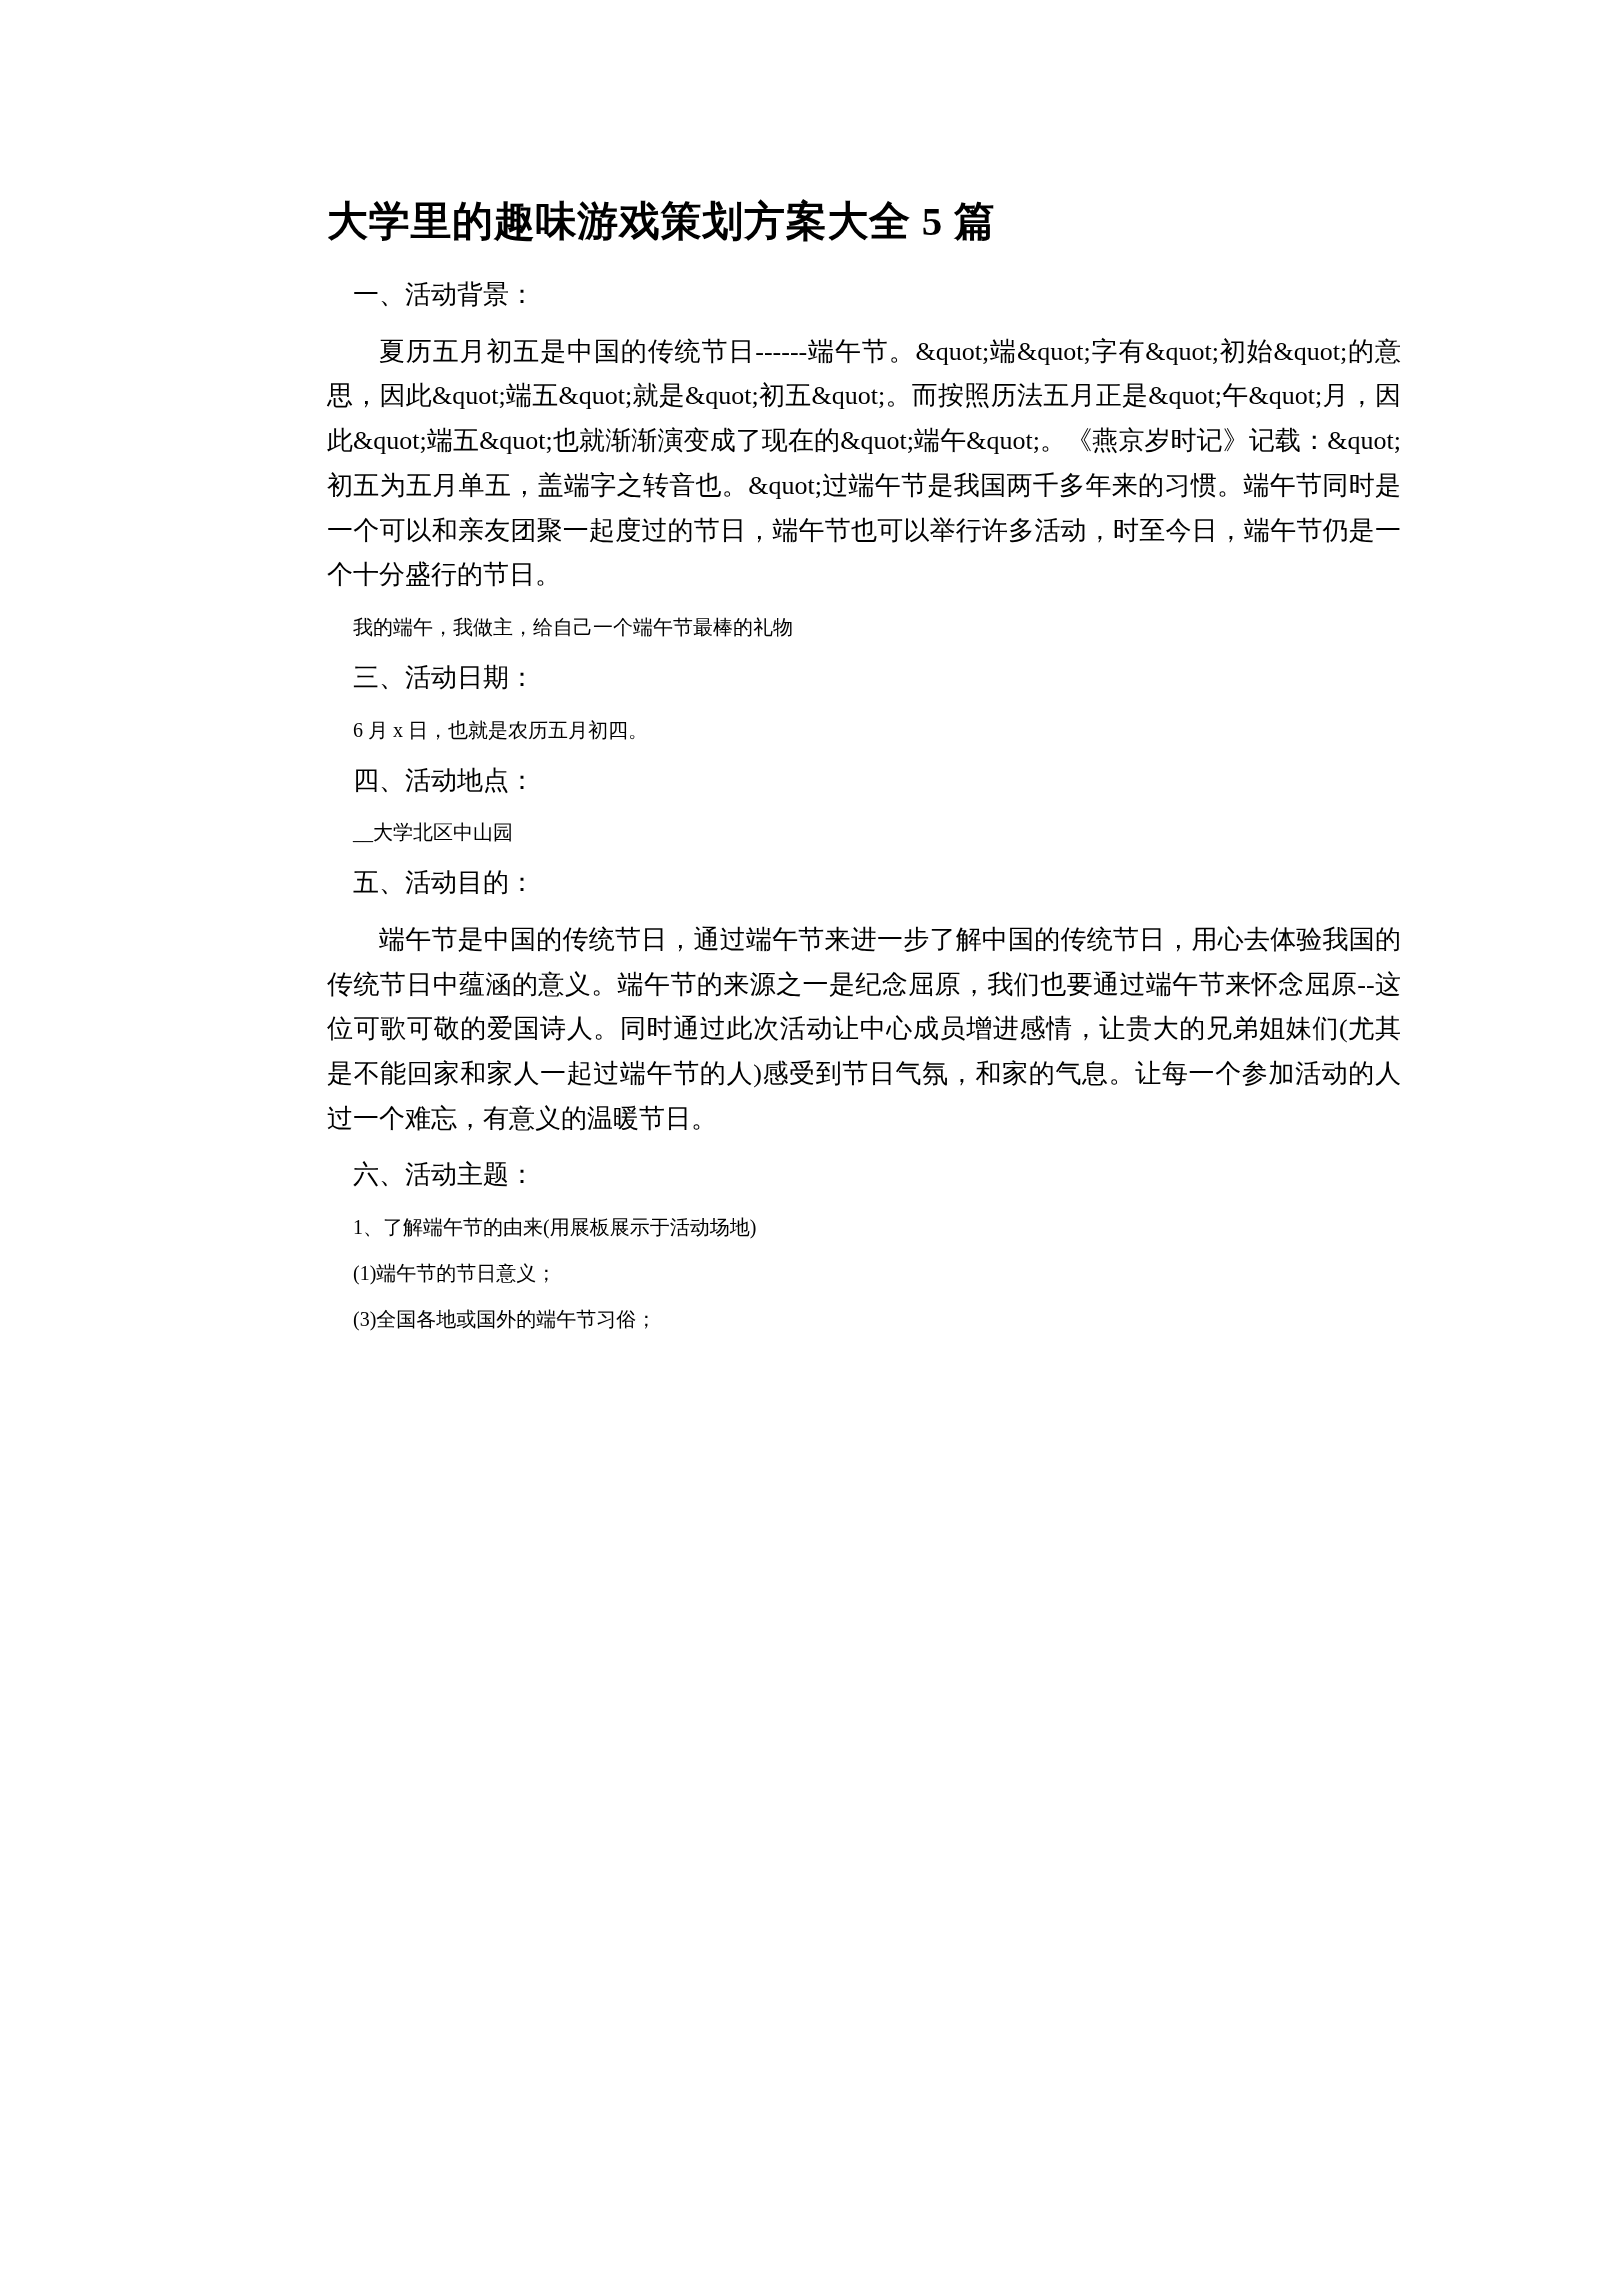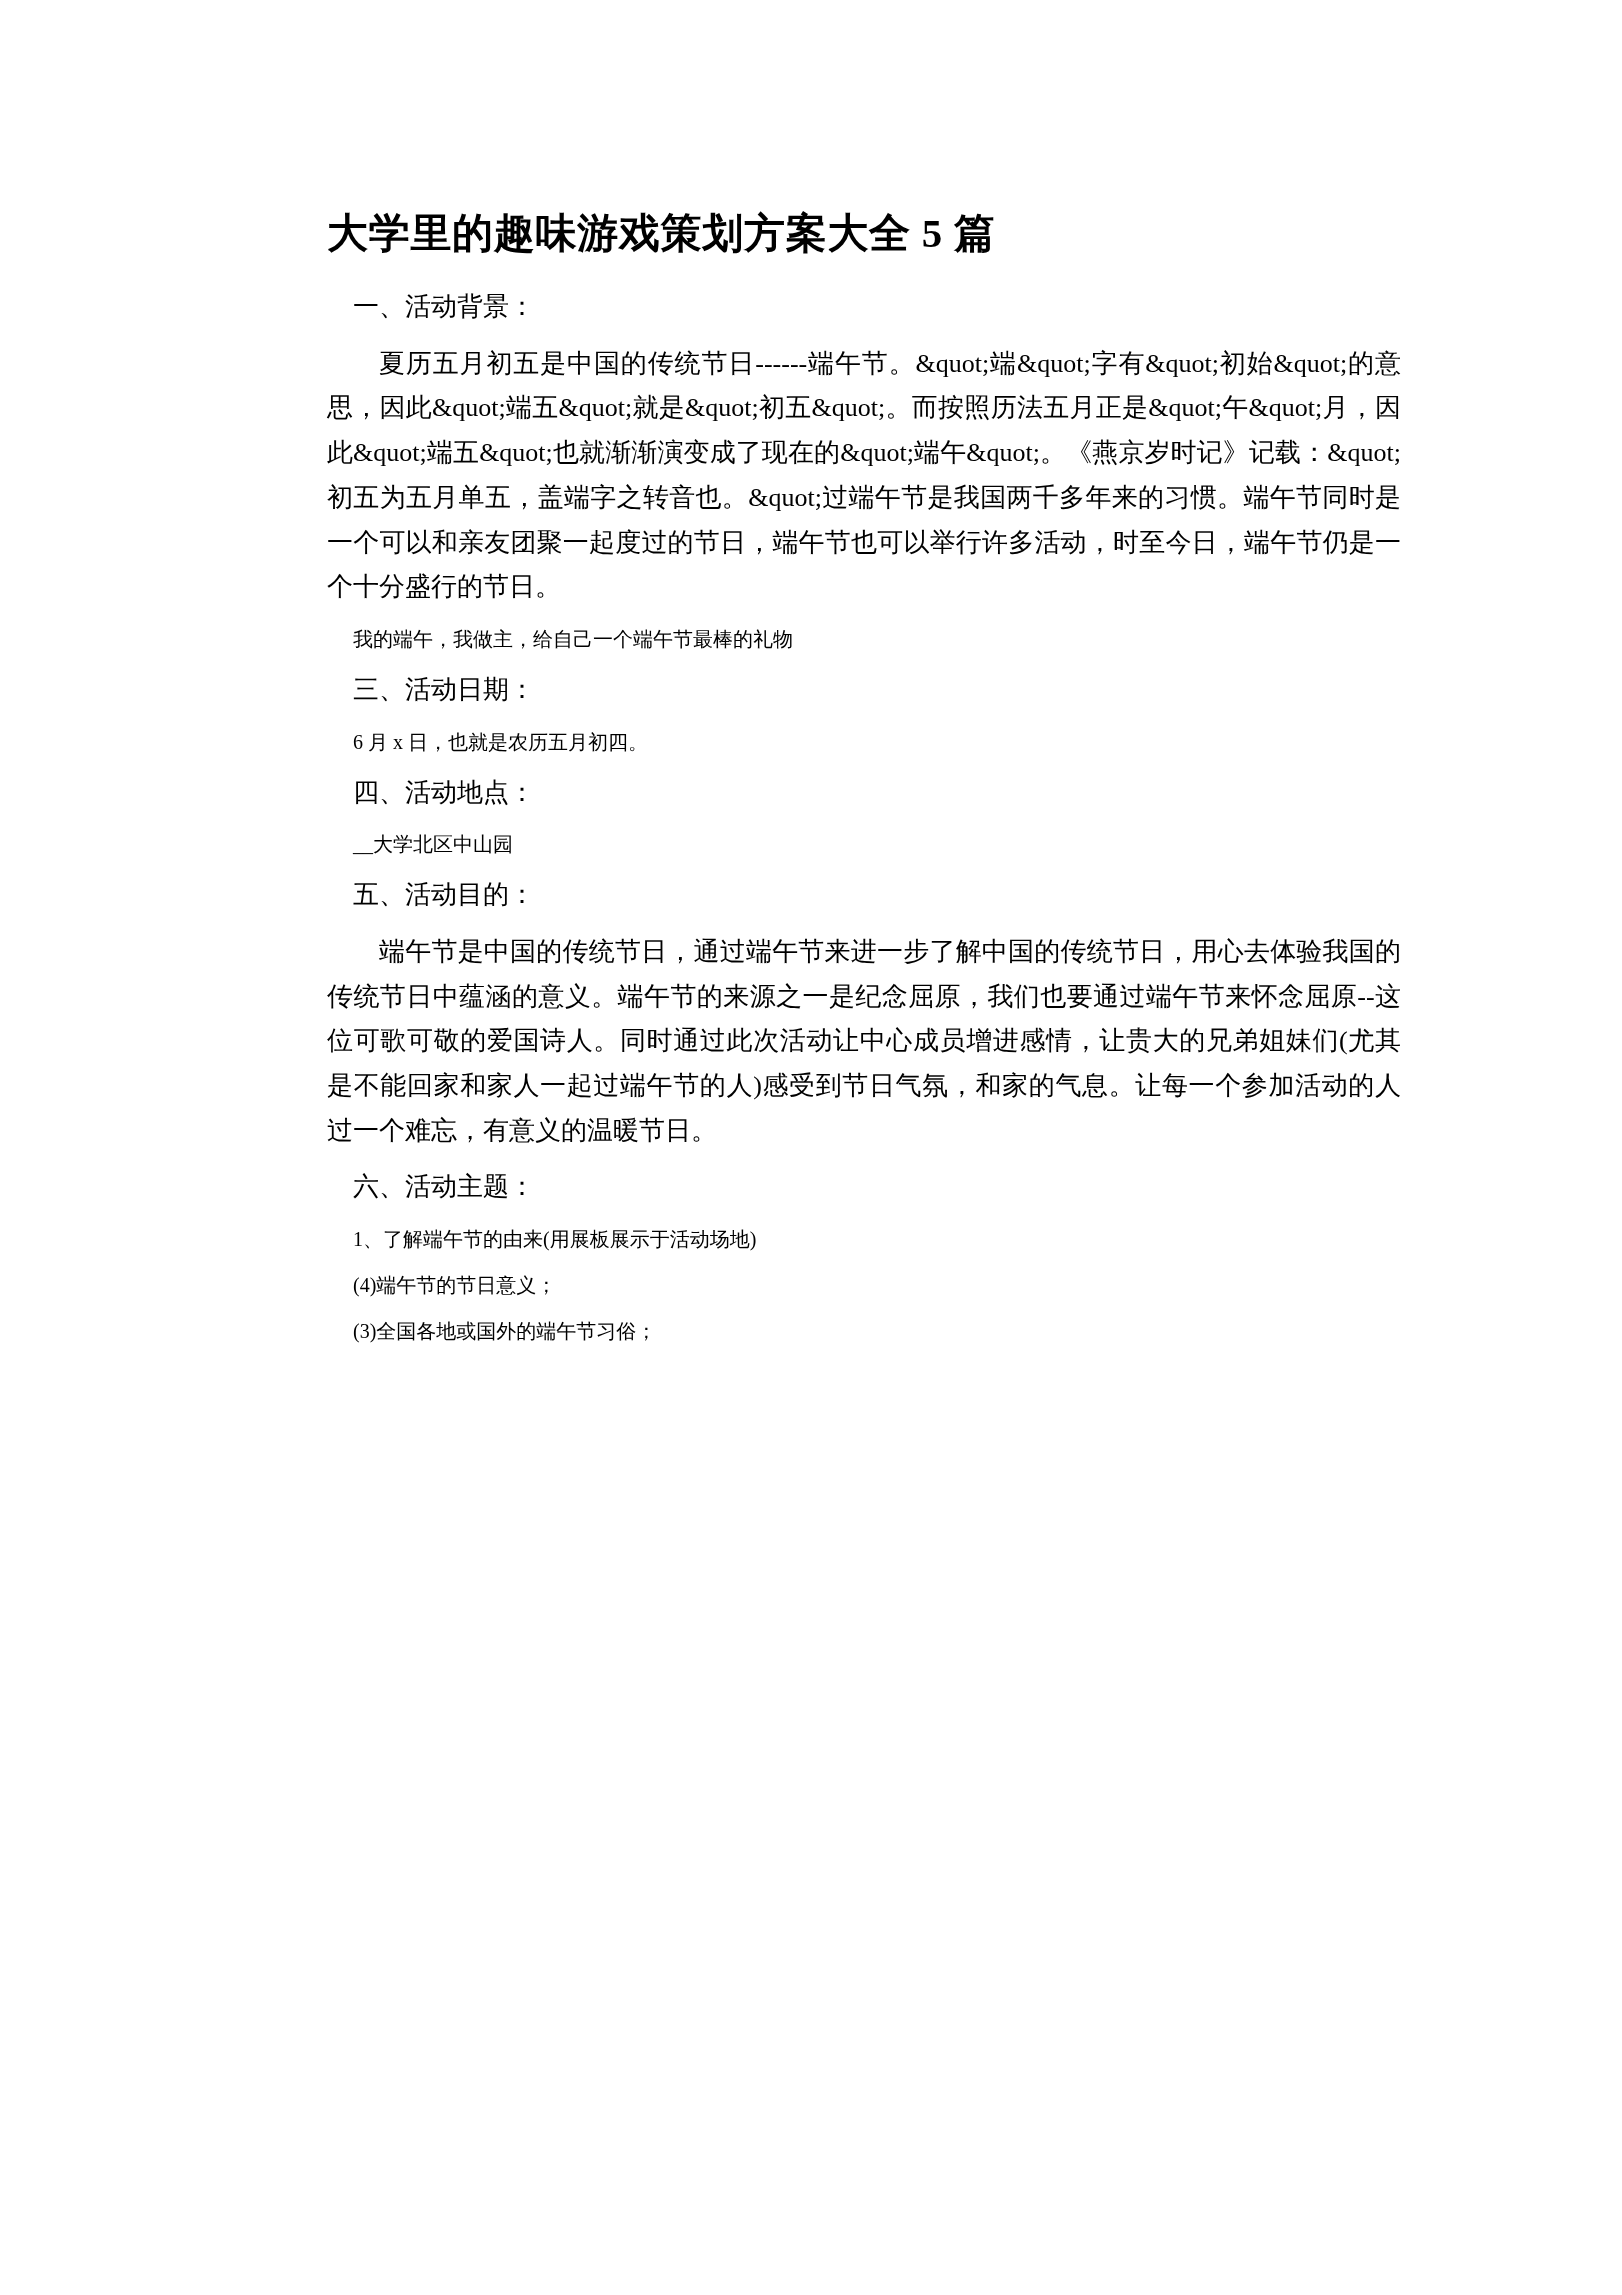--- a/index.html
+++ b/index.html
@@ -20,21 +20,21 @@
     height: 2295px;
     box-sizing: border-box;
     padding: 196px 222px 170px 327px;
   }
   .doc-title {
     font-family: "Liberation Serif", "DejaVu Serif", serif;
     font-weight: bold;
     font-size: 41px;
     line-height: 1.25;
     letter-spacing: 0.7px;
-    margin: 12px 0 26px 0;
+    margin: 0 0 26px 0;
     text-align: left;
   }
   .subtitle {
     font-size: 25px;
     line-height: 1.55;
     margin: 0 0 17px 0;
     text-align: left;
   }
   .para {
     font-size: 26px;
@@ -76,18 +76,18 @@
     <div class="item">6 月 x 日，也就是农历五月初四。</div>
 
     <div class="heading">四、活动地点：</div>
     <div class="item">__大学北区中山园</div>
 
     <div class="heading">五、活动目的：</div>
     <div class="para">端午节是中国的传统节日，通过端午节来进一步了解中国的传统节日，用心去体验我国的传统节日中蕴涵的意义。端午节的来源之一是纪念屈原，我们也要通过端午节来怀念屈原--这位可歌可敬的爱国诗人。同时通过此次活动让中心成员增进感情，让贵大的兄弟姐妹们(尤其是不能回家和家人一起过端午节的人)感受到节日气氛，和家的气息。让每一个参加活动的人过一个难忘，有意义的温暖节日。</div>
 
     <div class="heading">六、活动主题：</div>
     <div class="item">1、了解端午节的由来(用展板展示于活动场地)</div>
-    <div class="item">(4)端午节的节日意义；</div>
+    <div class="item">(1)端午节的节日意义；</div>
     <div class="item">(3)全国各地或国外的端午节习俗；</div>
 
   </div>
 </div>
 
 
 </body></html>

